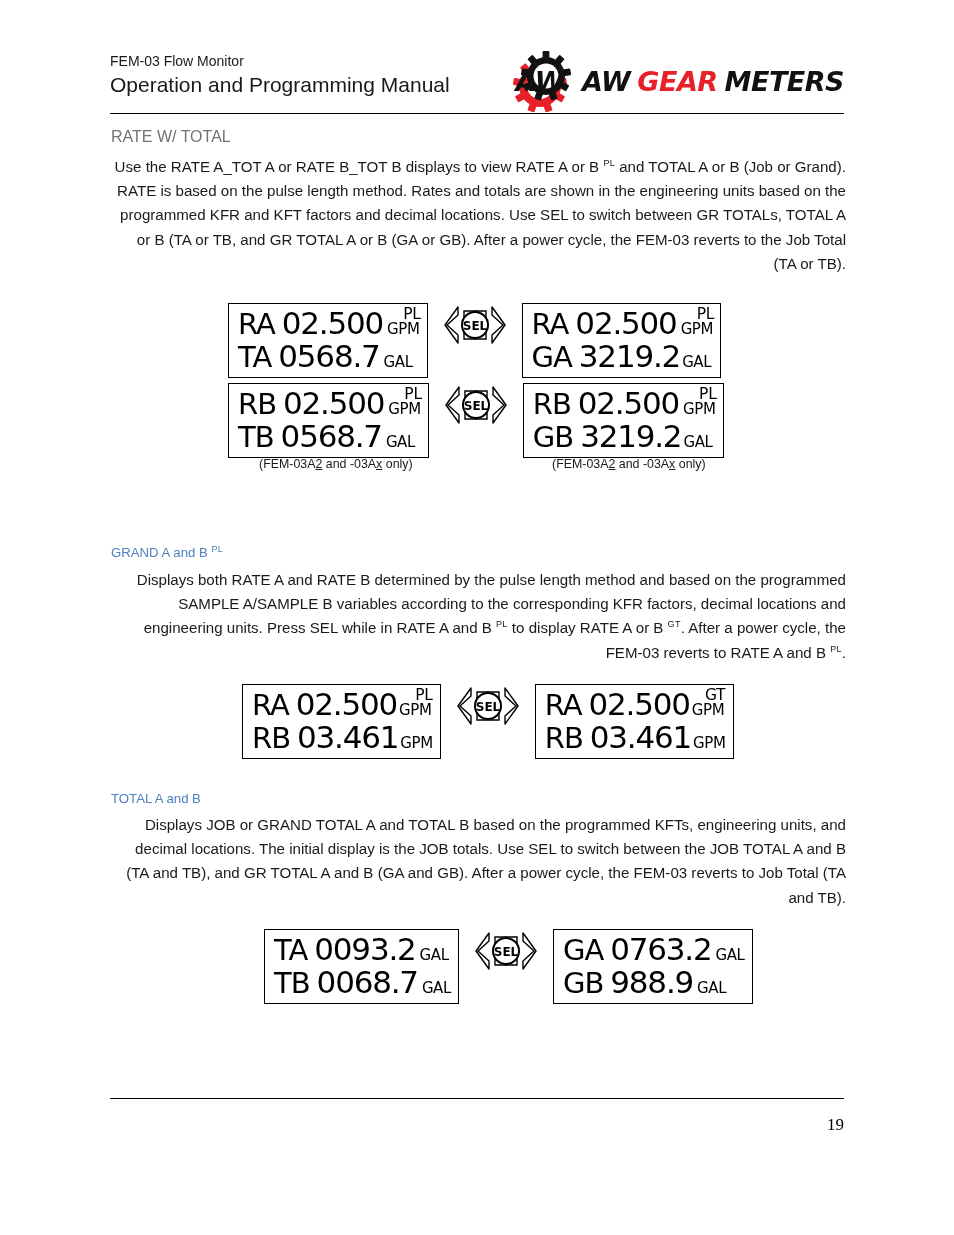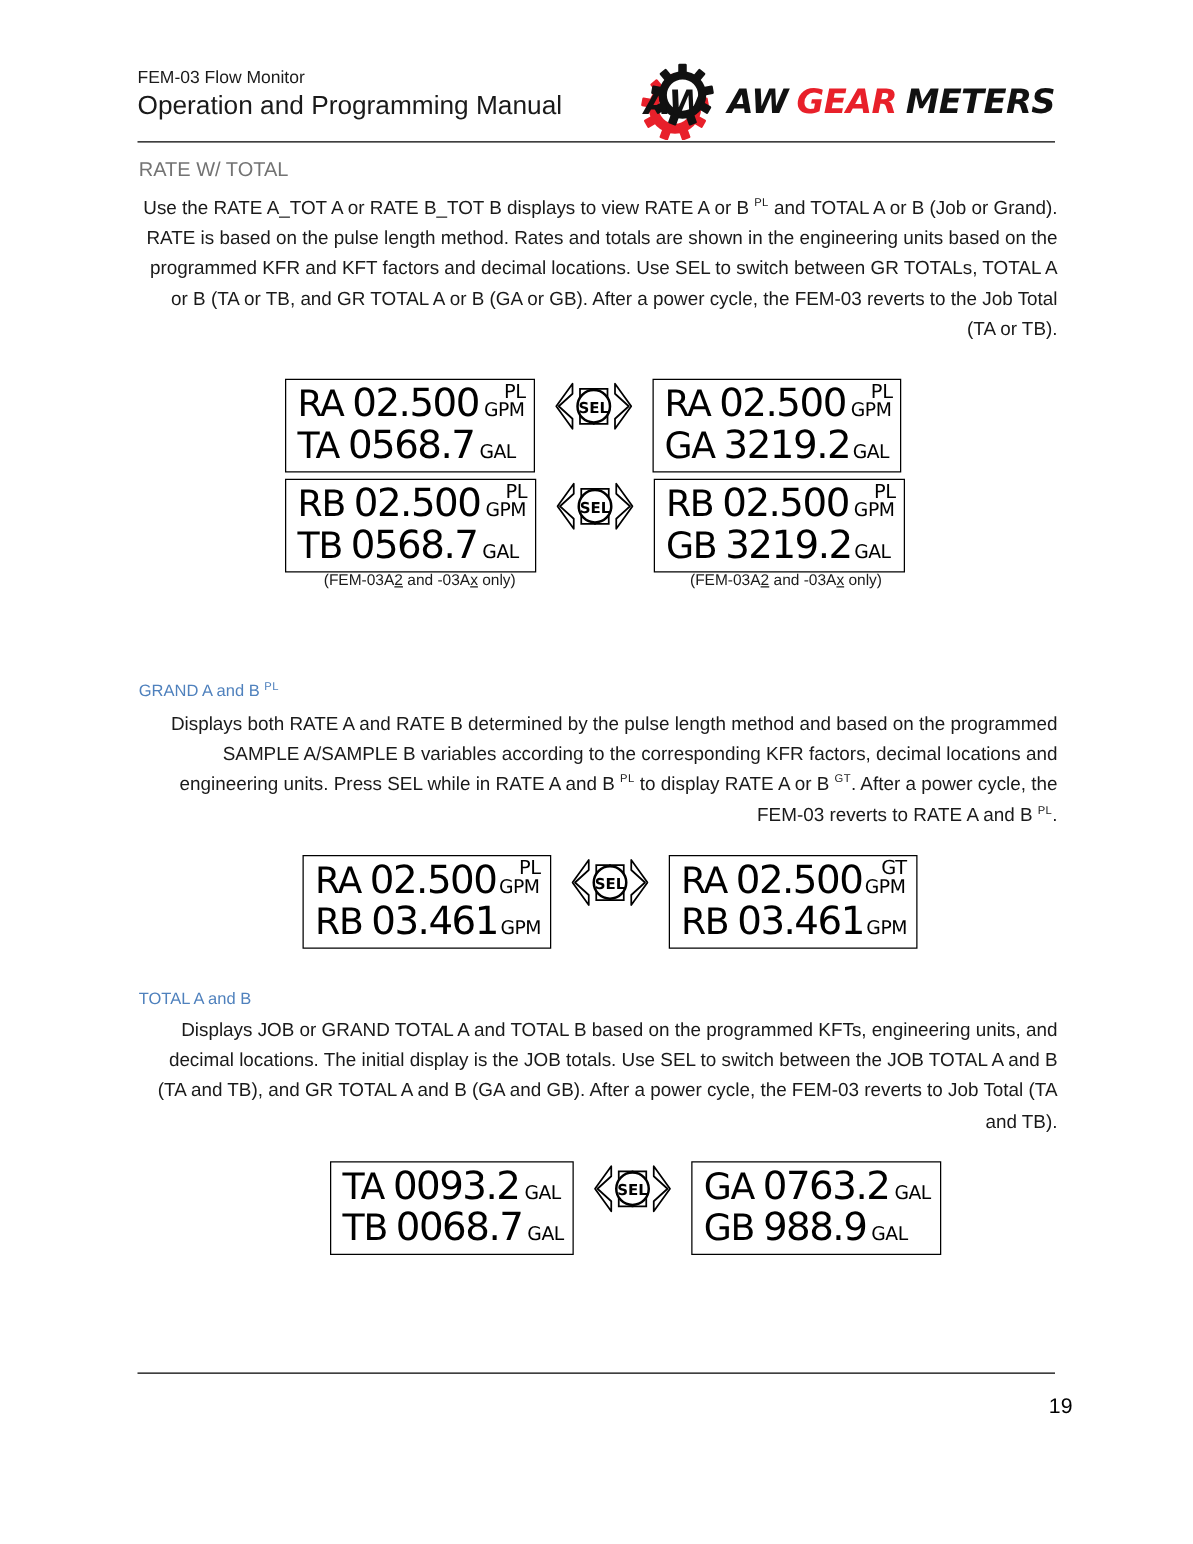--- a/index.html
+++ b/index.html
@@ -192,23 +192,23 @@
   .footer-rule {
     position: absolute;
     left: 110px;
     top: 1098px;
     width: 734px;
     height: 0;
     border-top: 1.3px solid #000000;
   }
   .page-number {
     position: absolute;
-    right: 96px;
+    right: 110px;
     top: 1115px;
-    font-family: Liberation Sans, sans-serif;
+    font-family: Liberation Serif, serif;
     font-size: 17px;
     color: #000000;
   }
 </style>
 </head>
 <body>
 
 <div class="page">
 
   <div class="header">

